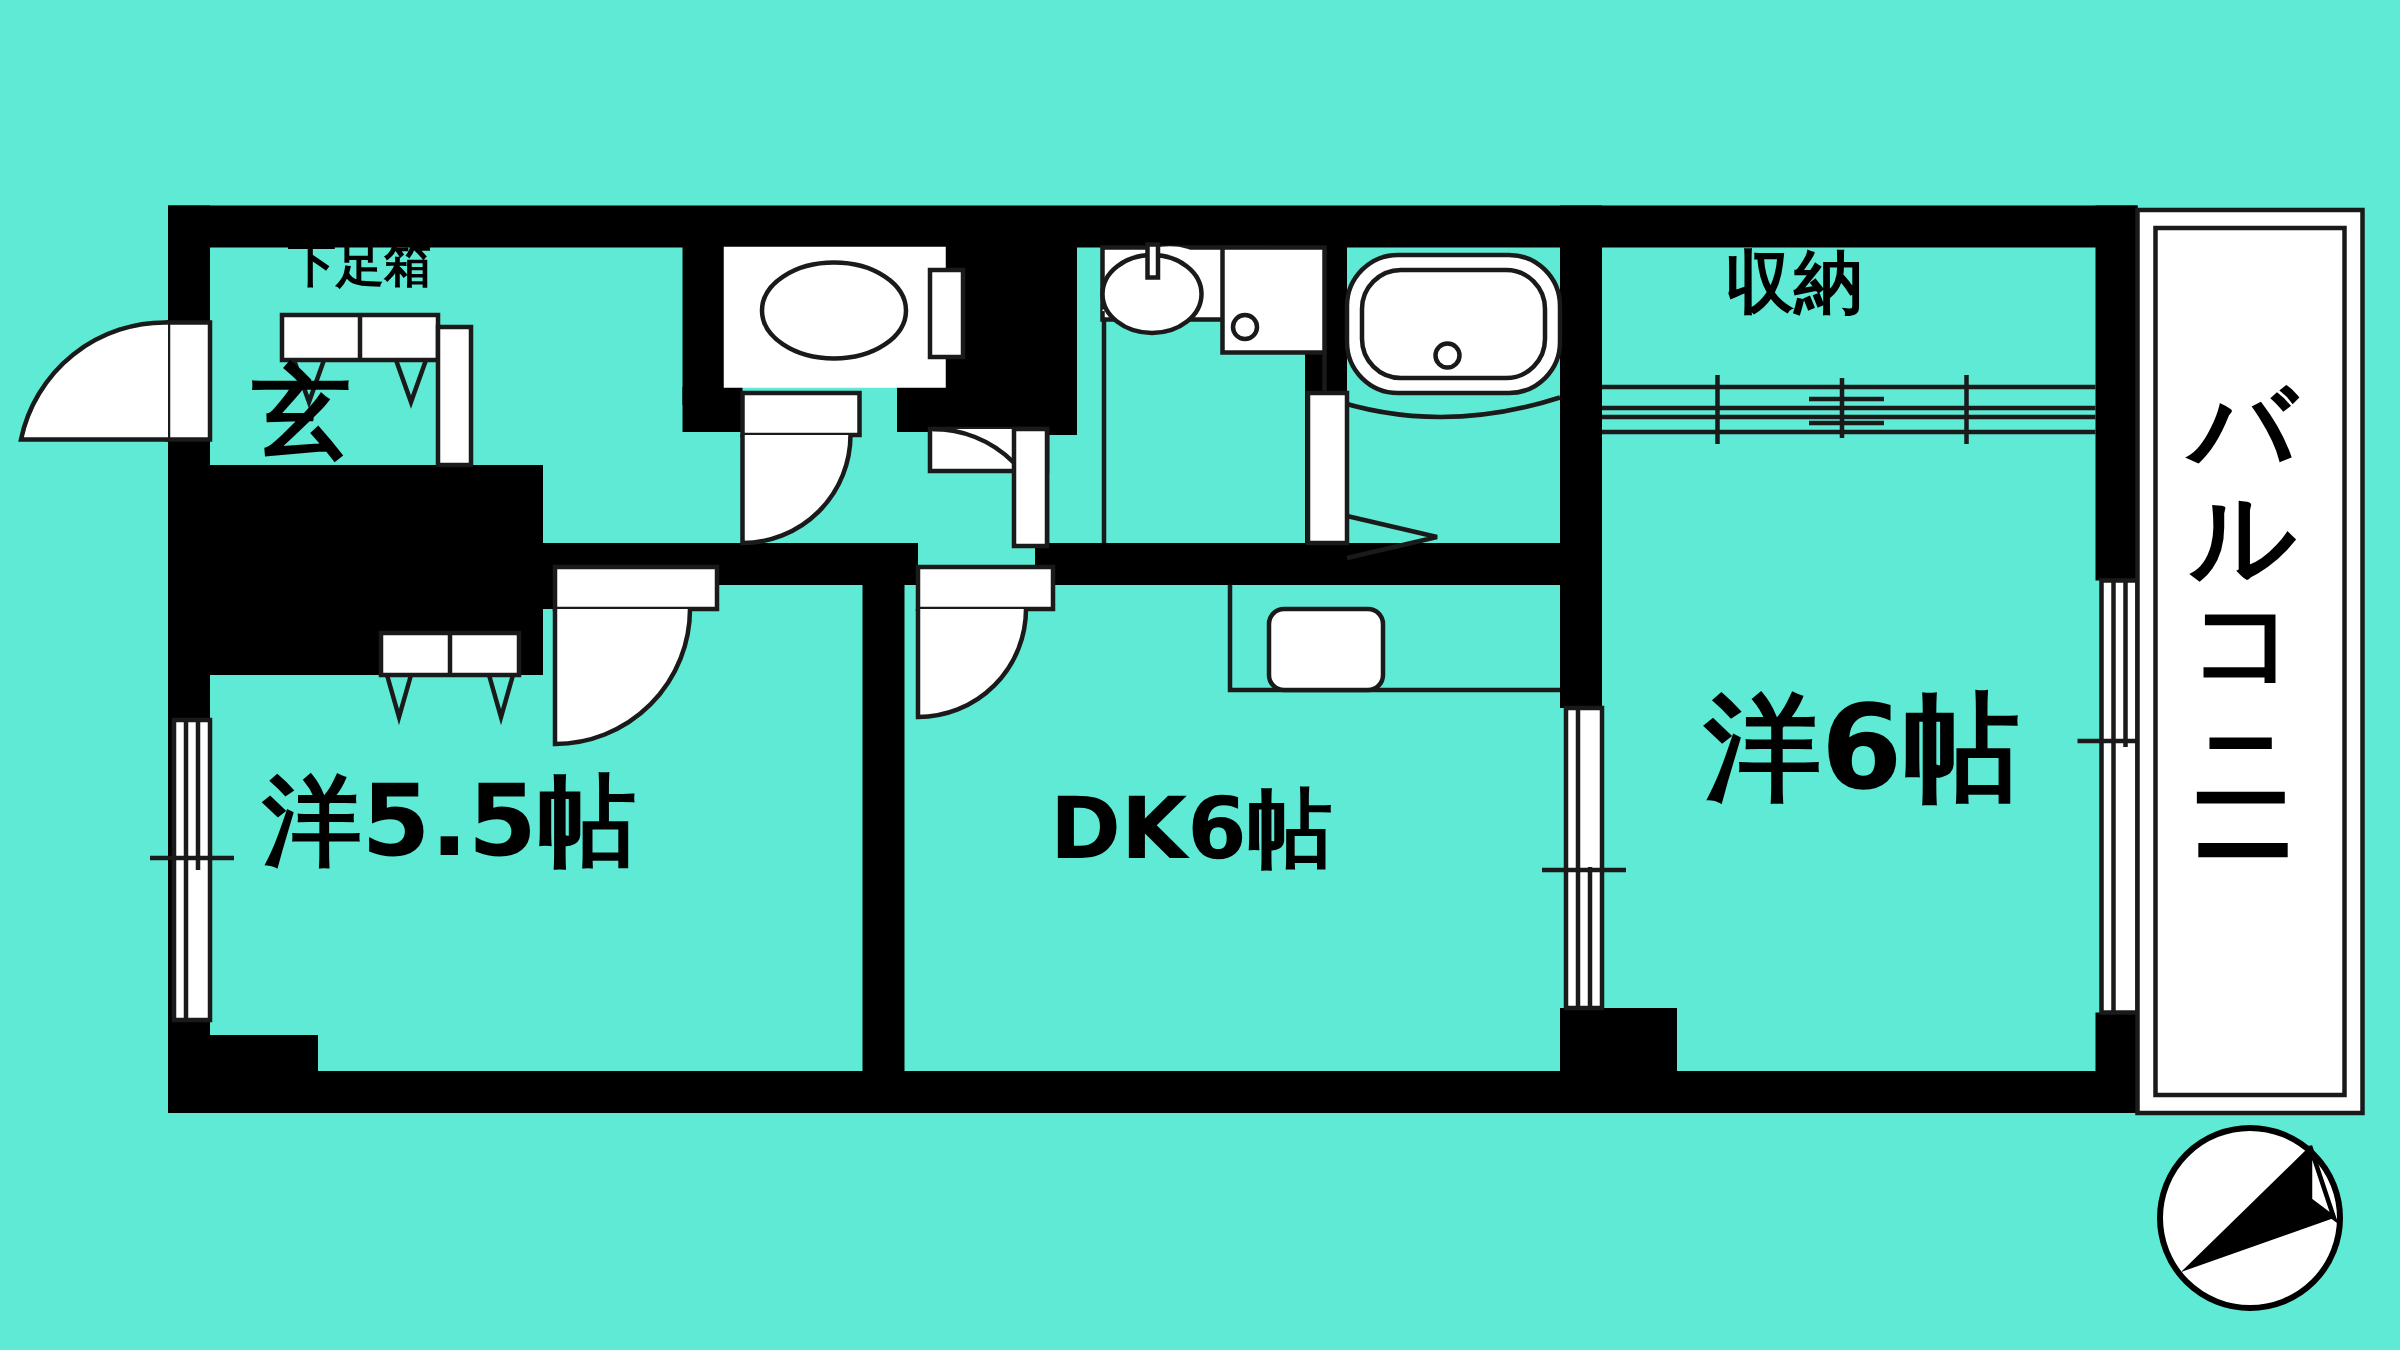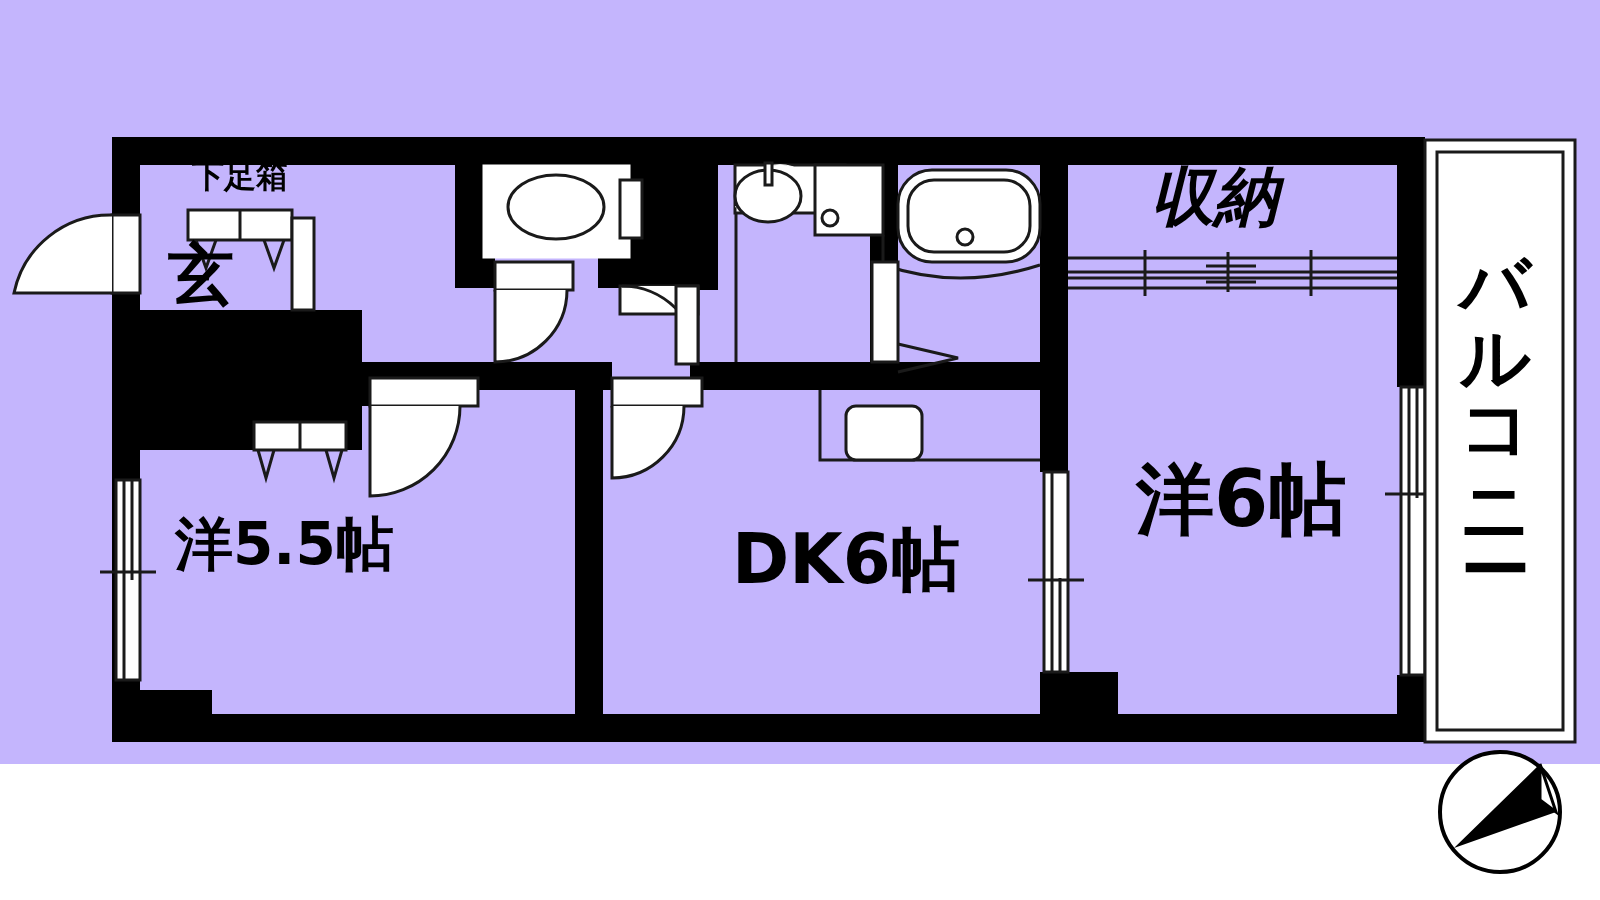--- a/index.html
+++ b/index.html
@@ -10,22 +10,22 @@
   }
   body {
     width: 1600px;
     height: 900px;
     overflow: hidden;
     font-family: "DejaVu Sans", "Liberation Sans", sans-serif;
   }
   #plan-root {
     position: relative;
     width: 1600px;
-    height: 764px;
-    background: #c4b5fd;
+    height: 900px;
+    background: #5eead4;
   }
   #plan-svg {
     position: absolute;
     left: 0;
     top: 0;
     width: 1600px;
     height: 900px;
     display: block;
   }
   .lbl {
@@ -227,23 +227,23 @@
     </g>
 
   </svg>
 
   <div class="lbl lbl-plain" style="left:192px; top:160px; font-size:32px;">下足箱</div>
 
   <div class="lbl lbl-plain" style="left:168px; top:242px; font-size:66px;">玄</div>
 
   <div class="lbl lbl-plain" style="left:258px; top:345px; font-size:64px;">CL</div>
 
-  <div class="lbl lbl-plain" style="left:175px; top:515px; font-size:58px;">洋5.5帖</div>
-
-  <div class="lbl lbl-plain" style="left:700px; top:525px; font-size:69px;margin-left:32px;">DK6帖</div>
-
-  <div class="lbl lbl-plain" style="left:1150px; top:165px; font-size:64px;font-style:italic;">収納</div>
+  <div class="lbl lbl-plain" style="left:175px; top:515px; font-size:66px;">洋5.5帖</div>
+
+  <div class="lbl lbl-plain" style="left:700px; top:525px; font-size:57px;">DK6帖</div>
+
+  <div class="lbl lbl-plain" style="left:1150px; top:165px; font-size:46px;">収納</div>
 
   <div class="lbl lbl-plain" style="left:1100px; top:460px; font-size:78px;margin-left:36px;">洋6帖</div>
 
   <div class="lbl lbl-plain lbl-vert" style="left:1460px; top:205px; font-size:70px;">バルコニー</div>
 
 </div>
 
 </body></html>

